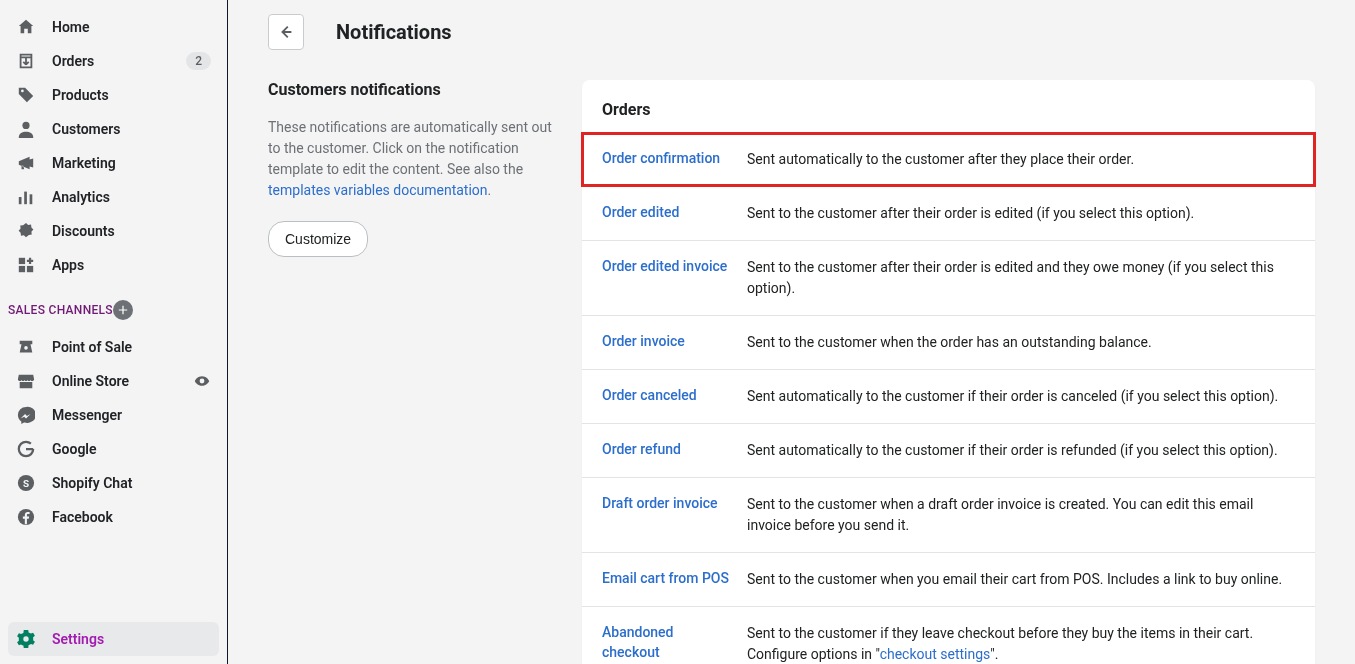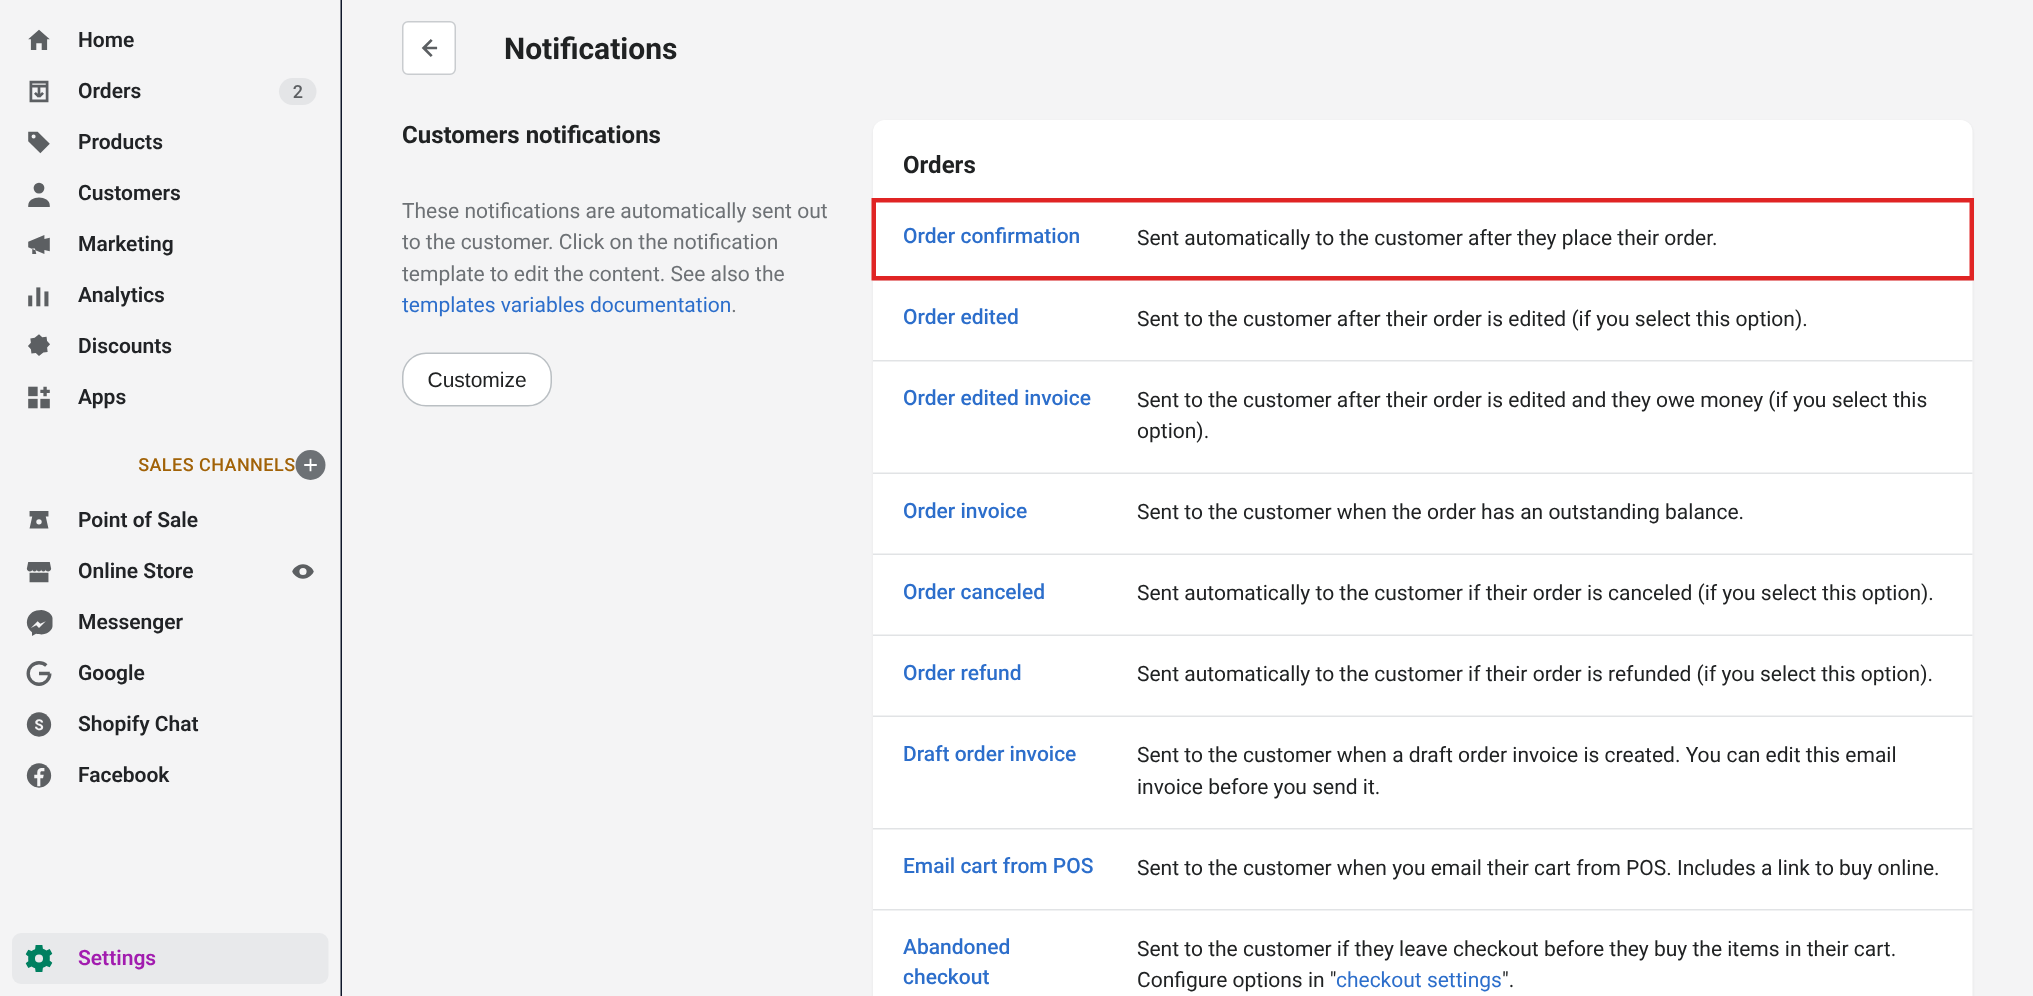--- a/index.html
+++ b/index.html
@@ -59,25 +59,25 @@
     border-radius: 10px;
     padding: 2px 9px;
   }
   .nav-trailing-icon {
     width: 18px; height: 18px; color: #5c5f62;
     display:inline-flex; align-items:center; justify-content:center;
   }
   .section-header {
     display: flex;
     align-items: center;
-    justify-content: flex-end;
+    justify-content: flex-start;
     padding: 14px 10px 6px 8px;
     font-size: 12px;
     font-weight: 500;
-    color: #a16207;
+    color: #701a75;
     letter-spacing: 0.3px;
   }
   .section-header .plus-btn {
     width: 20px; height:20px; border-radius:50%;
     background:#6d7175; color:#fff;
     display:inline-flex; align-items:center; justify-content:center;
     cursor:pointer;
   }
   .sidebar-bottom {
     margin-top: auto;
@@ -112,21 +112,21 @@
   }
   .content-grid {
     display: flex;
     gap: 24px;
     align-items: flex-start;
   }
   .left-col { width: 290px; flex-shrink:0; }
   .left-col h2 {
     font-size: 16px;
     font-weight: 700;
-    margin-bottom: 32px;
+    margin-bottom: 18px;
     color: #202223;
   }
   .left-col p {
     color: #6d7175;
     line-height: 1.5;
     font-size: 14px;
     margin-bottom: 20px;
   }
   .link { color: #2c6ecb; cursor: pointer; }
   .btn {
@@ -154,21 +154,21 @@
   .card-header h3 {
     font-size: 16px;
     font-weight: 700;
     color: #202223;
   }
   .table { width: 100%; }
   .row {
     display: flex;
     padding: 16px 20px;
     border-top: 1px solid #e1e3e5;
-    gap: 28px;
+    gap: 17px;
     align-items: flex-start;
     justify-content: center;
   }
   .row:first-of-type { border-top: none; }
   .row.highlight {
     outline: 3px solid #e02424;
     outline-offset: -2px;
     position: relative;
     z-index: 2;
   }

